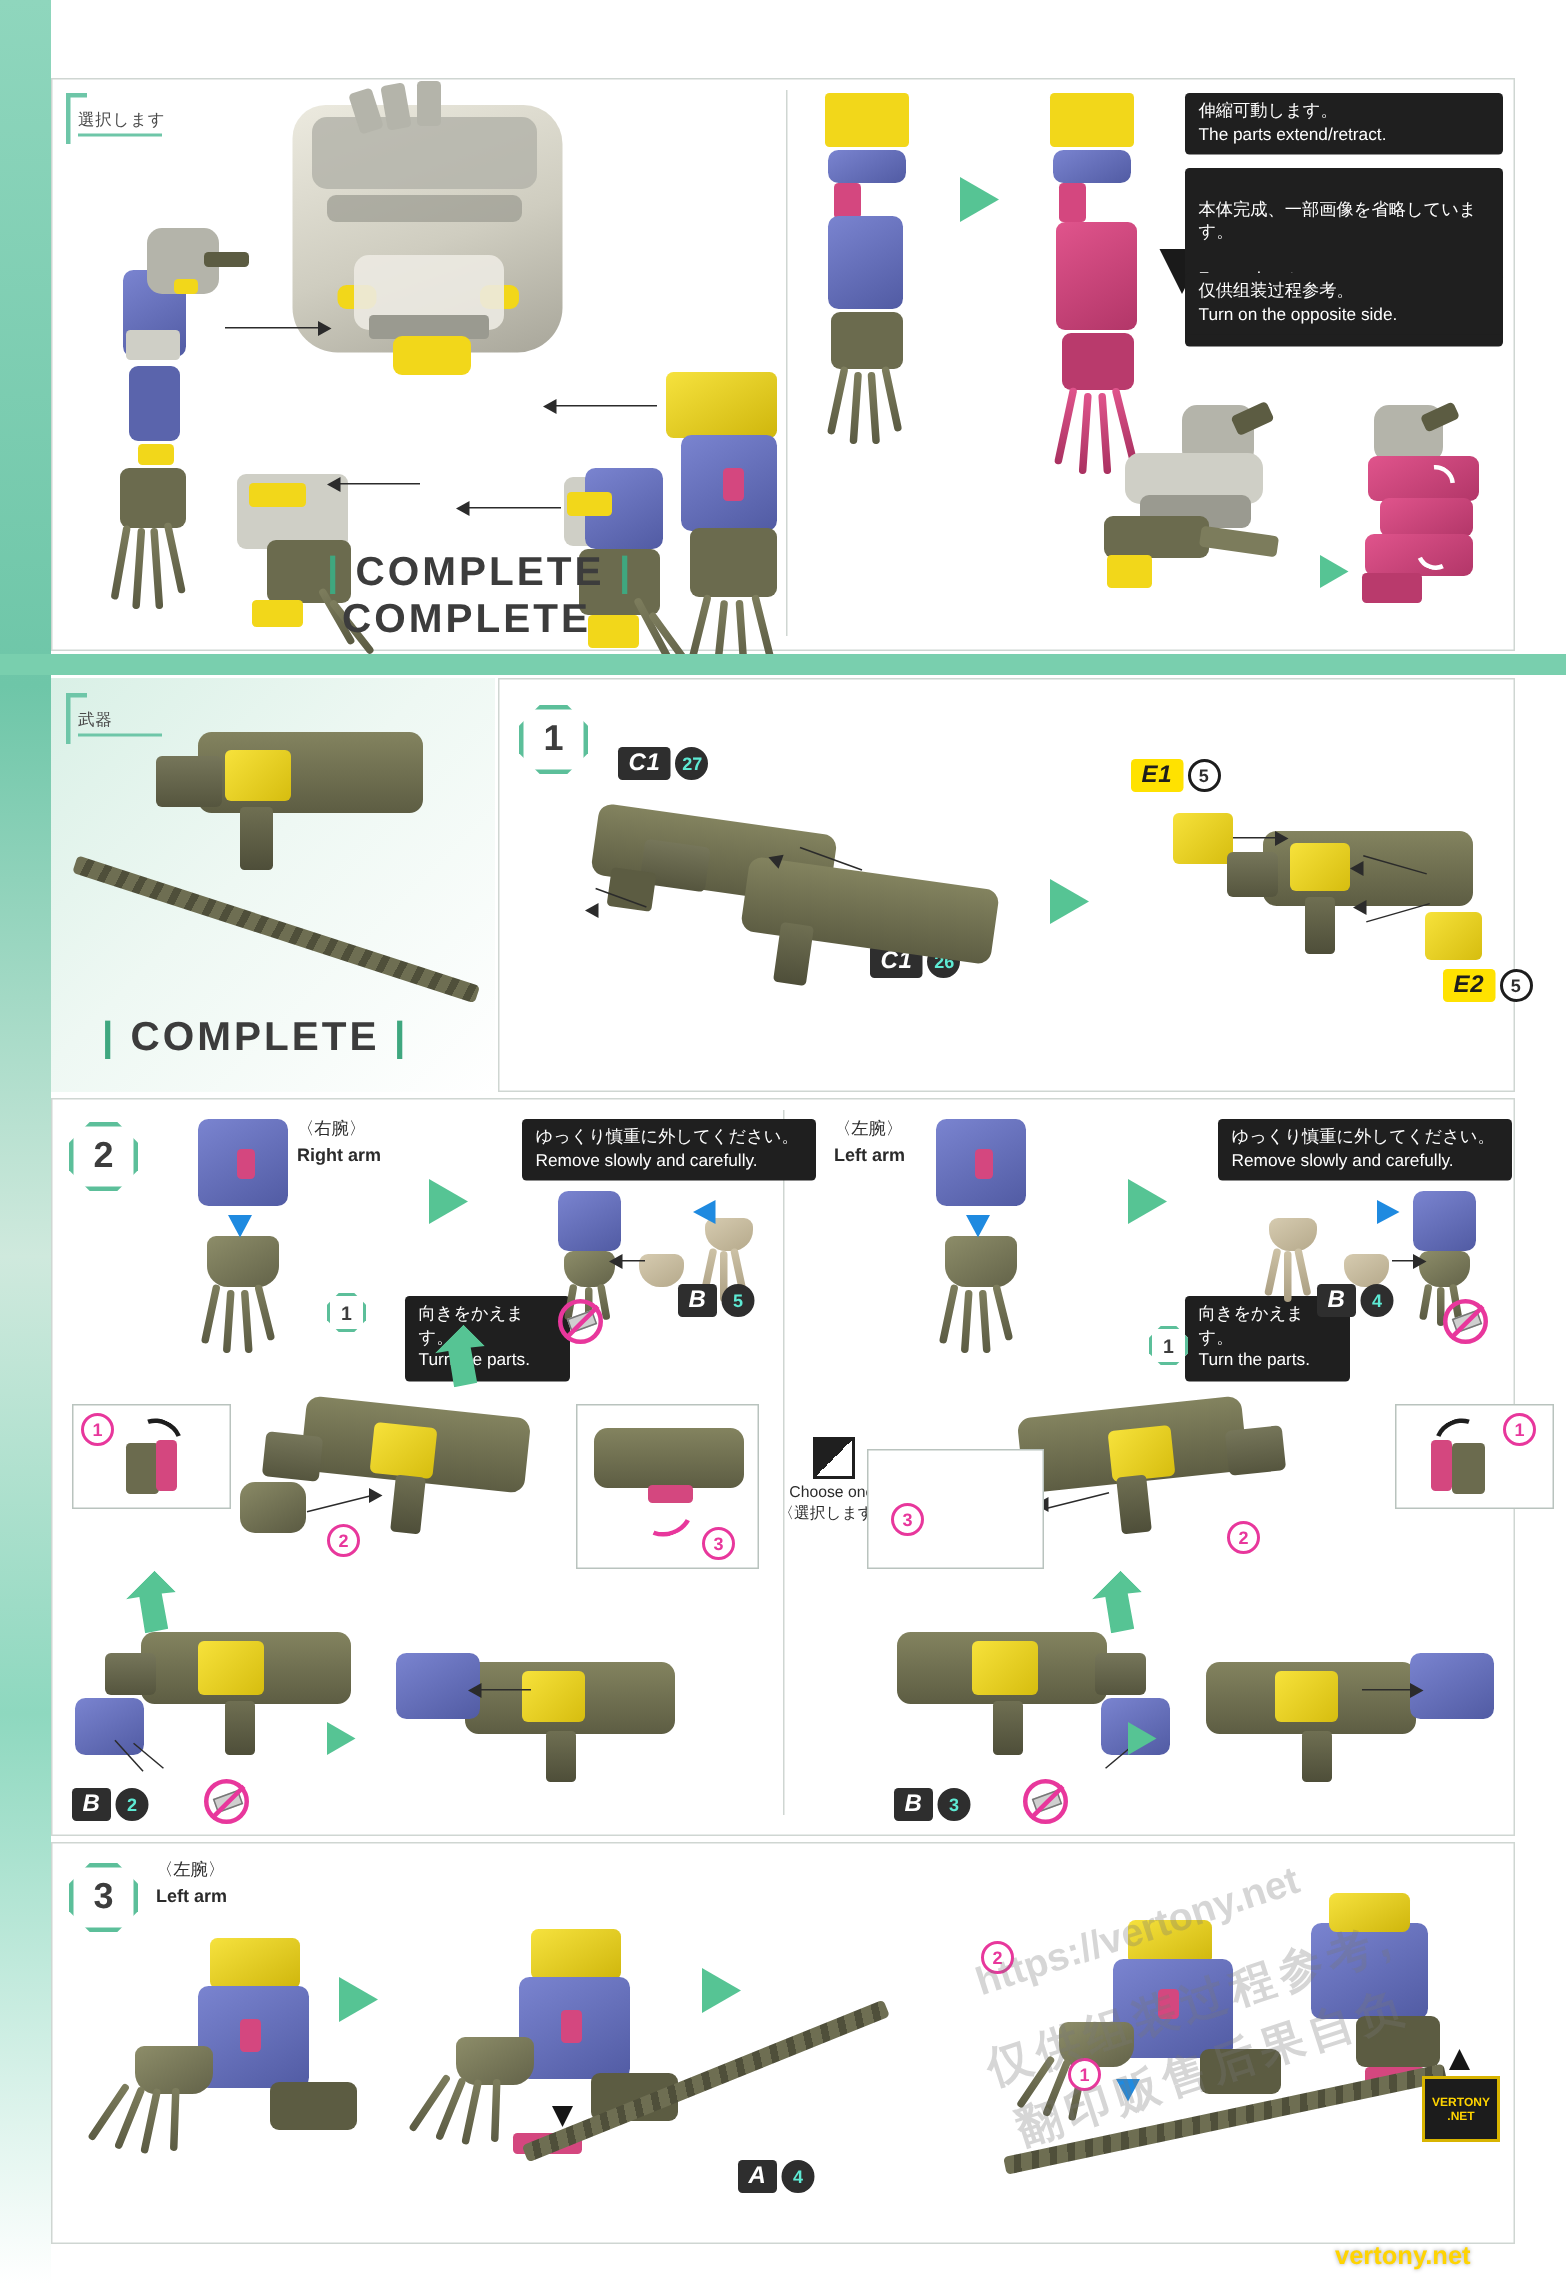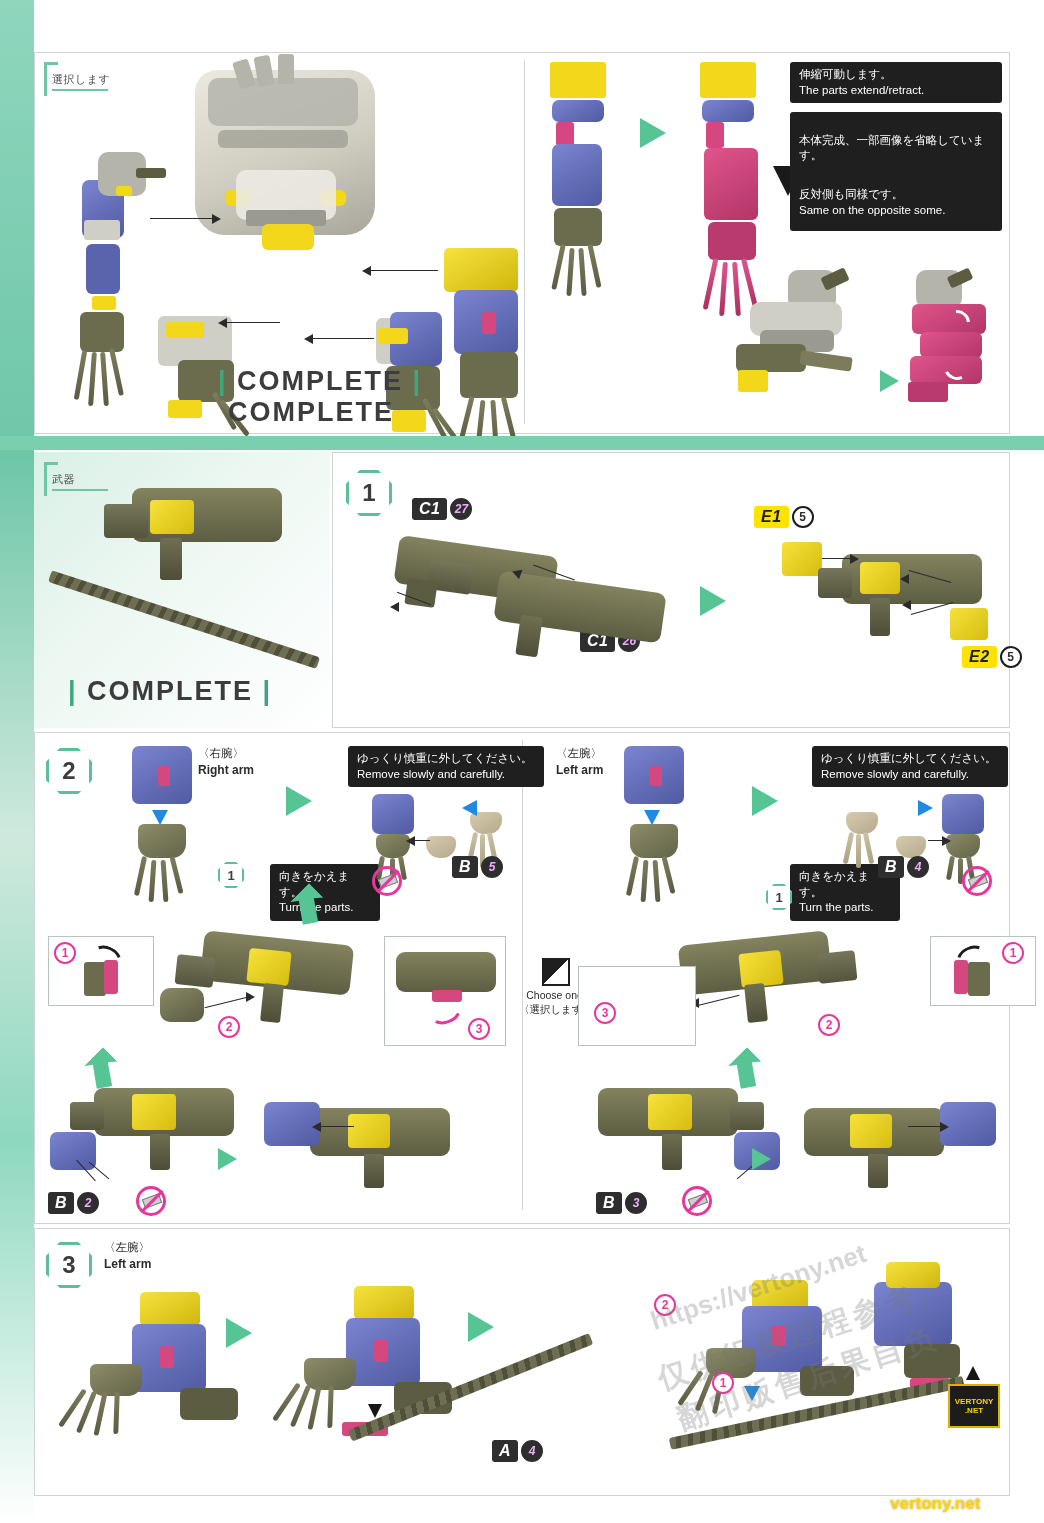--- a/index.html
+++ b/index.html
@@ -81,21 +81,21 @@
     font-style: italic; letter-spacing: 0.5px;
   }
   .partcode .code.yellow { background:#ffe200; color:#1d1d1d; }
   .partcode .num {
     width: 22px; height: 22px; border-radius: 50%;
     border: 2px solid #2e2e2e; color: #2e2e2e; background: #fff;
     display: flex; align-items: center; justify-content: center;
     font-size: 12px; font-weight: bold; font-style: normal;
   }
   .partcode .num.inv {
-    background: #2e2e2e; color: #f0abfc; font-style: italic;
+    background: #2e2e2e; color: #5eead4;
   }
   .partcode .num.ynum { border-color:#1d1d1d; }
 
   
   .callout {
     position: absolute; background: #1f1f1f; color: #fff;
     padding: 5px 9px; border-radius: 3px;
     font-size: 11.5px; line-height: 1.35;
   }
   .callout .jp { display: block; }
@@ -410,22 +410,22 @@
 <div class="callout" style="left:790px;top:62px;width:212px;">
   <span class="jp">伸縮可動します。</span>
   <span class="en">The parts extend/retract.</span>
 </div>
 <div class="callout" style="left:790px;top:112px;width:212px;white-space:pre-line;">
   <span class="jp">本体完成、一部画像を省略しています。</span>
   <span class="en">For explanatory purposes, some
 images have been omitted.</span>
 </div>
 <div class="callout" style="left:790px;top:182px;width:212px;">
-  <span class="jp">反対側も同様です。</span>
-  <span class="en">Same on the opposite some.</span>
+  <span class="jp">仅供组装过程参考。</span>
+  <span class="en">Turn on the opposite side.</span>
 </div>
 
 <div class="art" style="left:730px;top:270px;width:160px;height:150px;">
   <div class="sh grey2 r10" style="left:58px;top:0px;width:48px;height:40px;"></div>
   <div class="sh khaki3 r3" style="left:92px;top:2px;width:26px;height:14px;transform:rotate(-25deg);"></div>
   <div class="sh grey r10" style="left:20px;top:32px;width:92px;height:34px;"></div>
   <div class="sh grey3 r6" style="left:30px;top:60px;width:74px;height:22px;"></div>
   <div class="sh khaki r6" style="left:6px;top:74px;width:70px;height:28px;"></div>
   <div class="sh yellow r3" style="left:8px;top:100px;width:30px;height:22px;"></div>
   <div class="sh khaki2 r3" style="left:70px;top:84px;width:52px;height:14px;transform:rotate(8deg);"></div>

